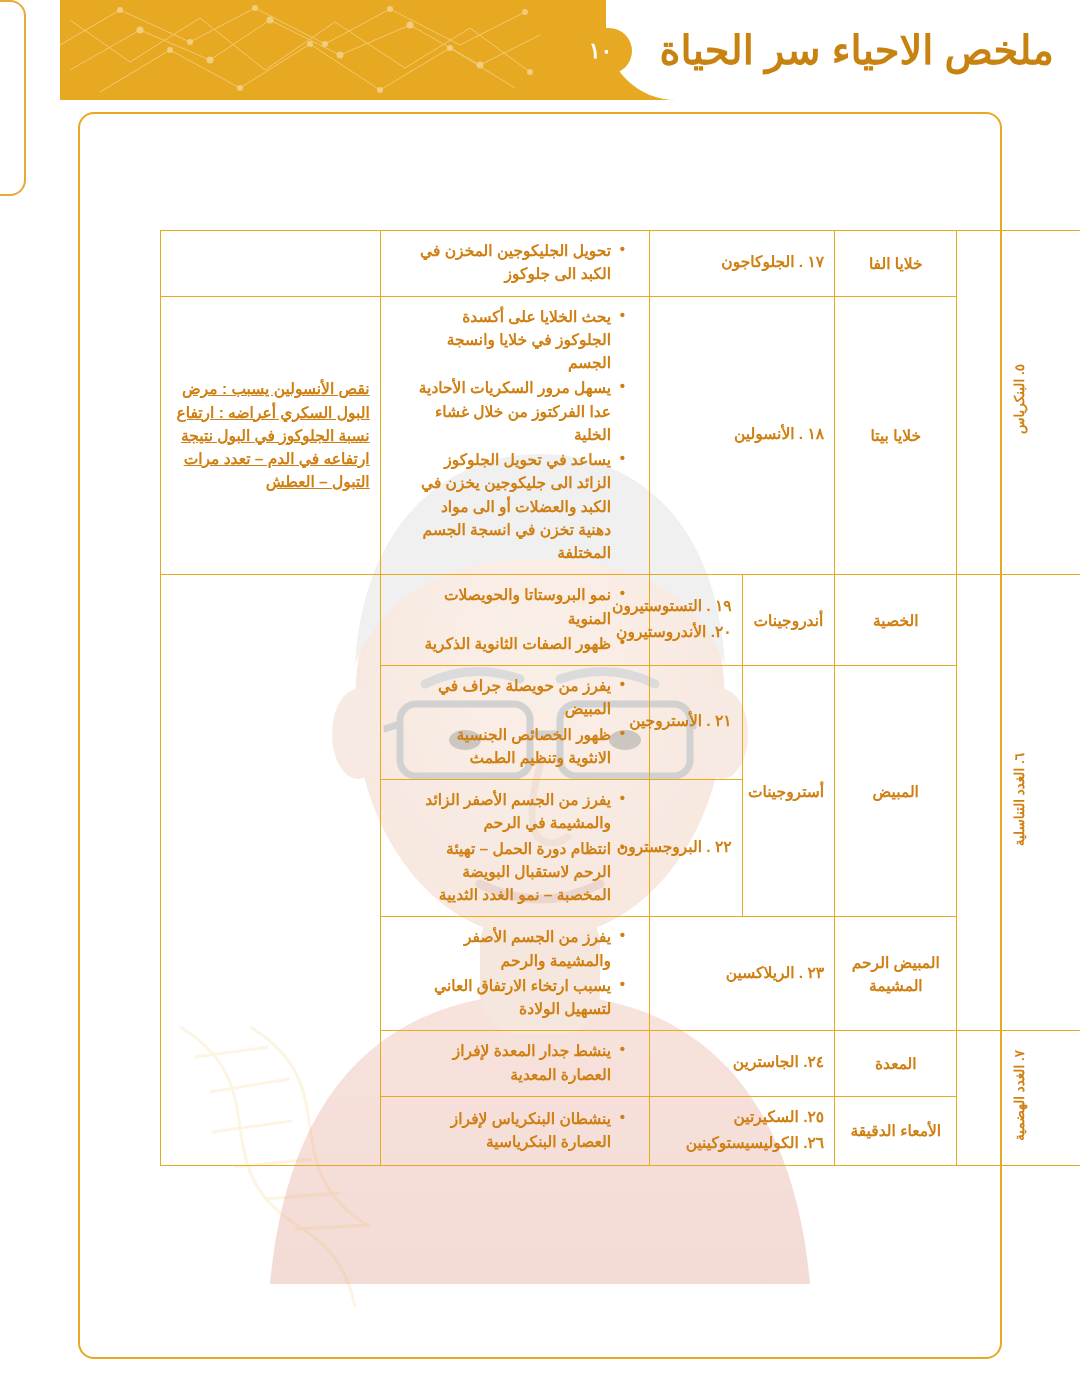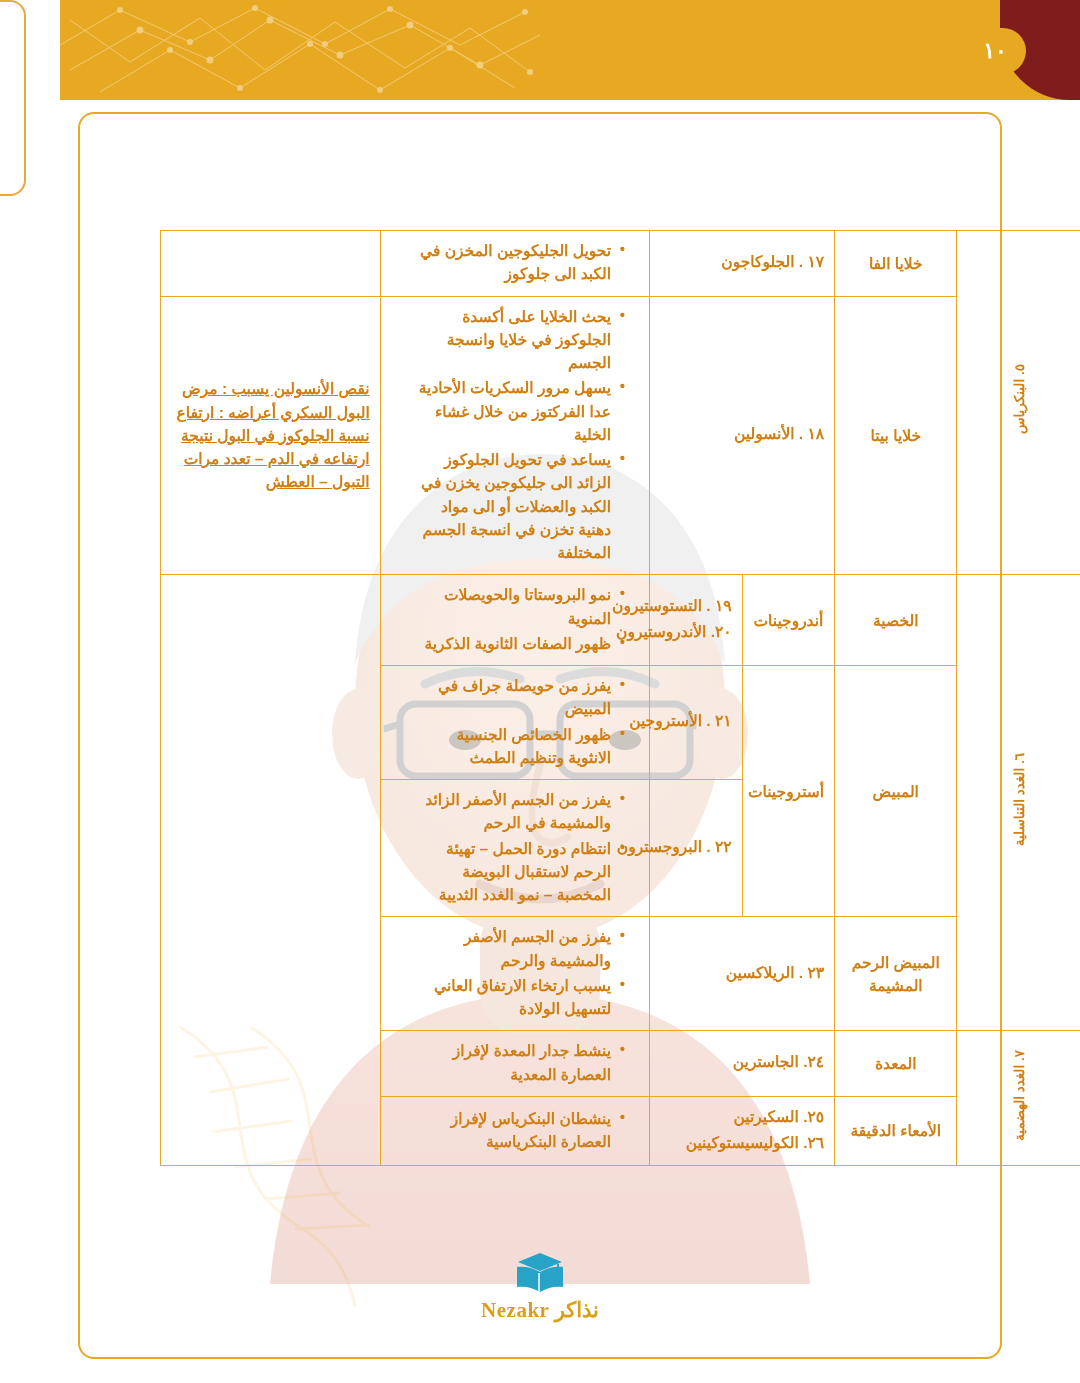--- a/index.html
+++ b/index.html
@@ -29,21 +29,21 @@
     overflow:hidden;
   }
   .header .net{
     position:absolute;inset:0;opacity:.45;
   }
   .title-wrap{
     position:absolute;right:0;top:0;height:100px;
     display:flex;align-items:center;
   }
   .title-plate{
-    background:#7f1d1d;
+    background:#ffffff;
     height:100px;
     display:flex;align-items:center;
     padding:0 26px 0 54px;
     border-radius:0 0 0 70px;
     position:relative;
   }
   .title-text{
     font-size:40px;font-weight:bold;color:#c8820f;
     white-space:nowrap;letter-spacing:0;
     line-height:1;
@@ -167,20 +167,21 @@
         <circle cx="470" cy="72" r="3"></circle>
           <circle cx="465" cy="12" r="3"></circle>
       </g>
     </svg>
 
     <div class="title-wrap">
       <div class="title-plate">
         <div class="page-num-badge">
           <span>١٠</span>
         </div>
+        <div class="title-text">ملخص الاحياء سر الحياة</div>
       </div>
     </div>
   </div>
 
   <div class="frame">
 
     <div class="bg-photo">
       <svg viewBox="0 0 620 980" preserveAspectRatio="xMidYMid slice">
         <defs>
           <radialGradient id="skin" cx="50%" cy="38%" r="55%">
@@ -370,26 +371,15 @@
           <td class="col-func">
             <ul class="bul">
               <li>ينشطان البنكرياس لإفراز العصارة البنكرياسية</li>
             </ul>
           </td>
         </tr>
 
       </tbody>
     </table>
 
-    <div class="footer">
-      <svg class="book-icon" viewBox="0 0 120 92">
-        <path d="M60 6 L104 24 L60 42 L16 24 Z" fill="#27a3c8"></path>
-        <path d="M60 44 C44 34 28 32 14 34 L14 74 C28 72 44 74 60 84 Z" fill="#27a3c8"></path>
-        <path d="M60 44 C76 34 92 32 106 34 L106 74 C92 72 76 74 60 84 Z" fill="#27a3c8"></path>
-        <path d="M58 46 L58 86" stroke="#ffffff" stroke-width="3"></path>
-        <path d="M96 28 L96 50" stroke="#27a3c8" stroke-width="4"></path>
-        <circle cx="96" cy="54" r="5" fill="#27a3c8"></circle>
-      </svg>
-      <div class="brand">نذاكر Nezakr</div>
-    </div>
 
   </div>
 </div>
 
 </body></html>

